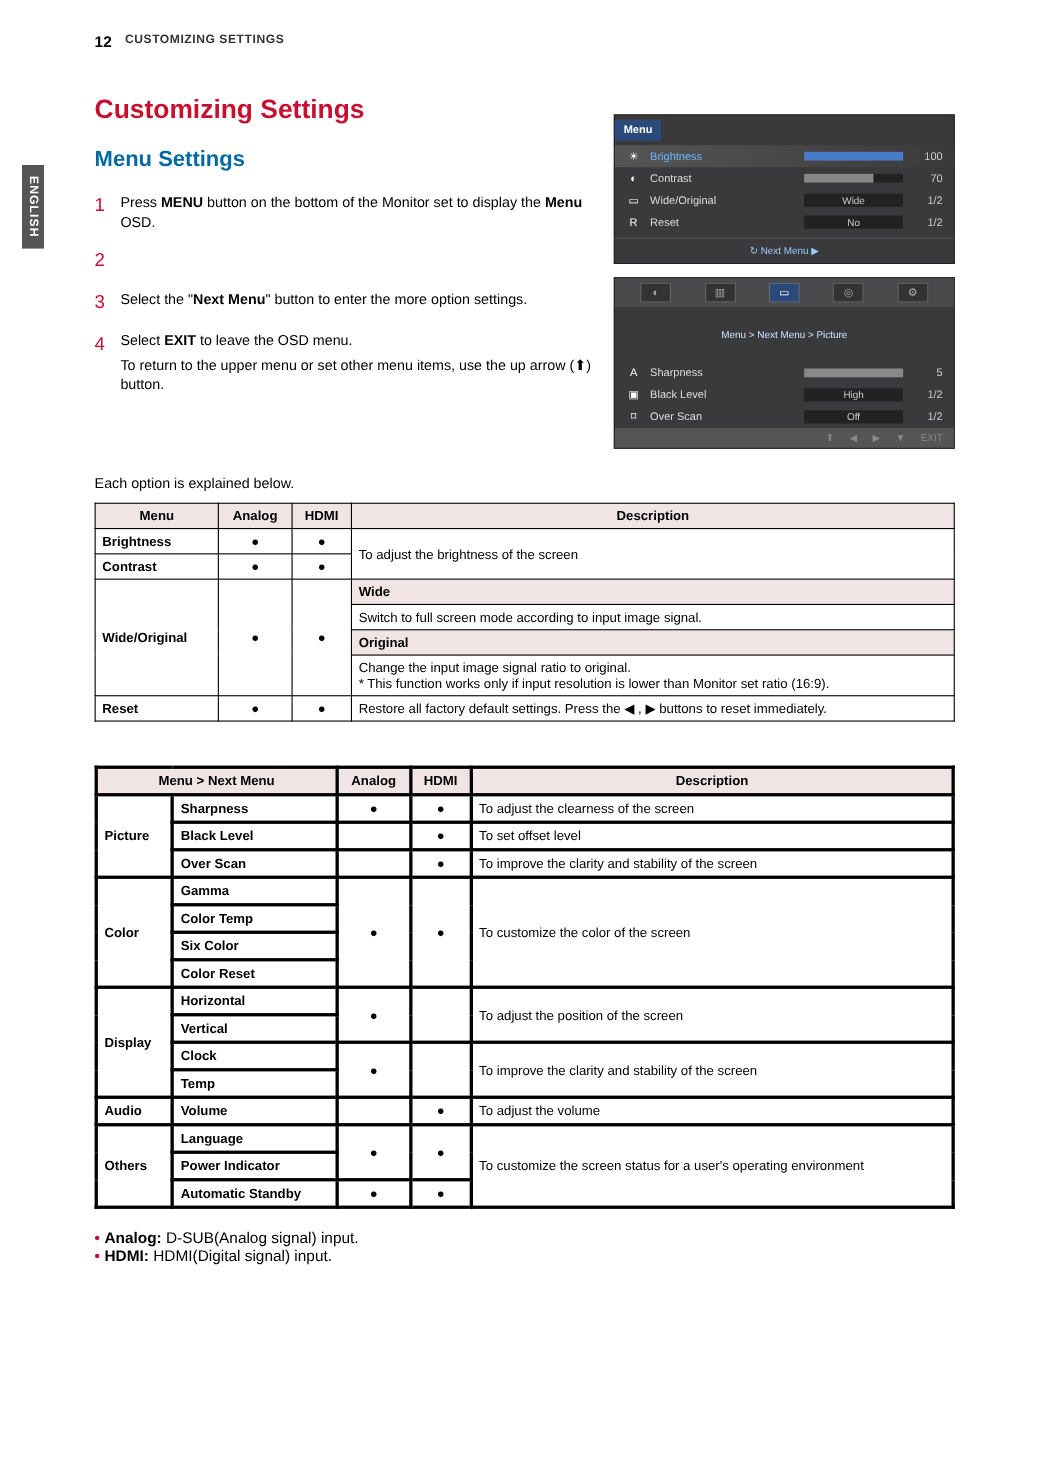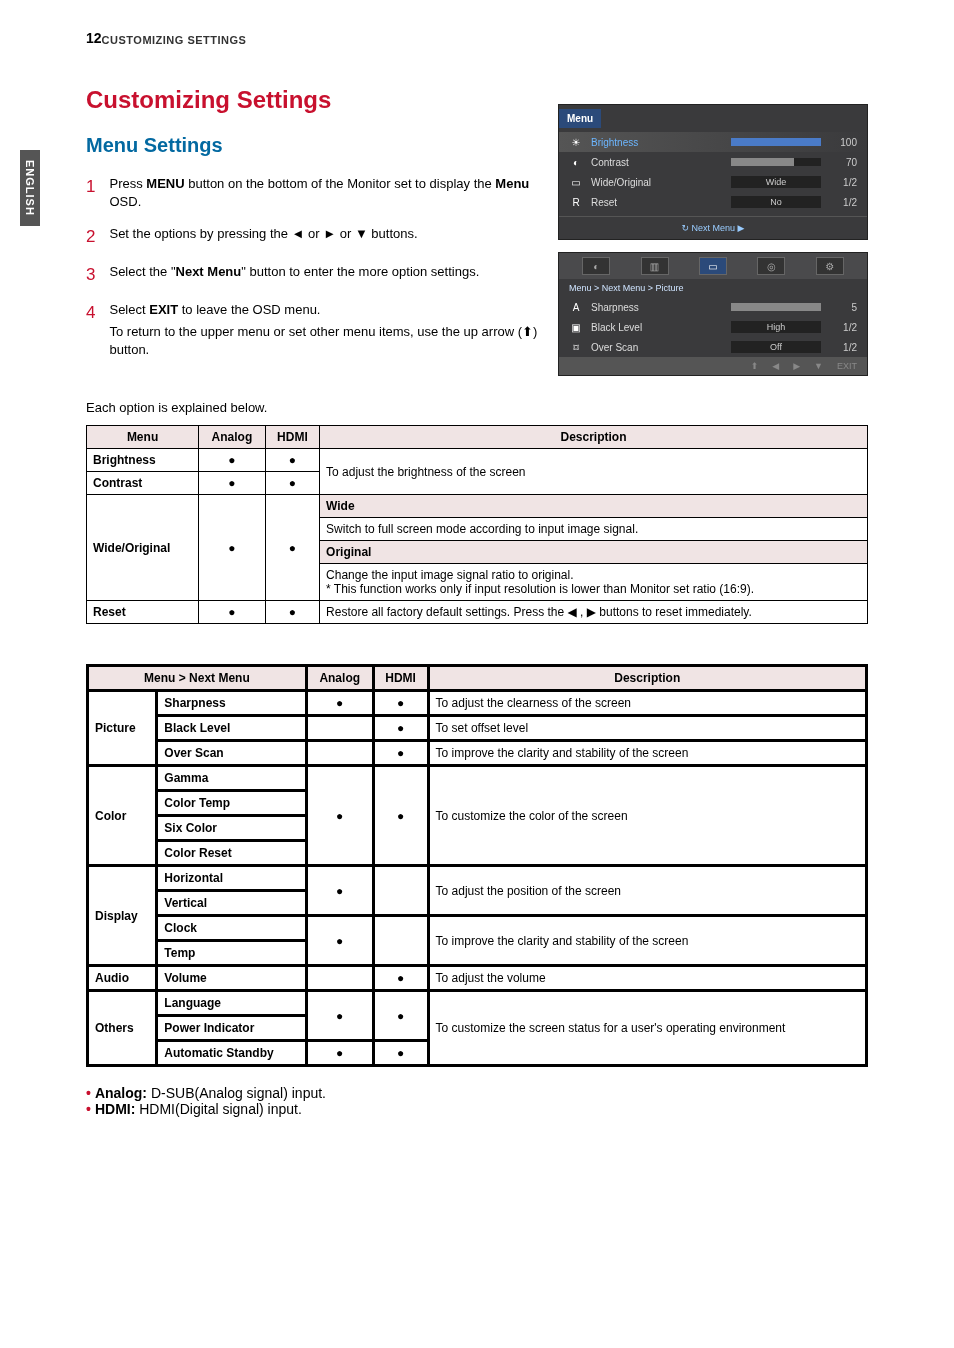--- a/index.html
+++ b/index.html
@@ -1,18 +1,18 @@
 <!DOCTYPE html>
 <html><head>
 <meta charset="utf-8">
 <style>
   * { box-sizing: border-box; margin: 0; padding: 0; }
   body { font-family: Arial, Helvetica, sans-serif; font-size: 13px; color: #000; background: #fff; width: 954px; }
   .page { padding: 30px 86px 40px 86px; position: relative; }
-  .page-header { display: flex; align-items: flex-end; margin-bottom: 40px; }
+  .page-header { display: flex; align-items: flex-start; gap: 12px; margin-bottom: 40px; }
   .page-number { font-size: 14px; font-weight: bold; }
   .header-title { font-size: 11px; letter-spacing: 0.5px; font-weight: bold; color: #333; }
   .side-tab { position: absolute; left: 20px; top: 150px; background: #555; color: #fff; writing-mode: vertical-rl; text-orientation: mixed; font-size: 11px; font-weight: bold; padding: 10px 4px; letter-spacing: 1px; }
   .side-tab span { display: inline-block; transform: rotate(0deg); }
 
   h1 { color: #c8102e; font-size: 24px; font-weight: bold; margin-bottom: 20px; }
   h2 { color: #0369a1; font-size: 20px; font-weight: bold; margin-bottom: 18px; }
 
   .top-flex { display: flex; gap: 20px; }
   .instructions { flex: 1; }
@@ -33,21 +33,21 @@
   .osd-label.hl { color: #6cb6ff; }
   .osd-bar { width: 90px; height: 8px; background: #222; position: relative; }
   .osd-bar-fill { height: 100%; background: #888; }
   .osd-bar-fill.blue { background: #4a7bc8; }
   .osd-box { width: 90px; height: 12px; background: #222; color: #ccc; text-align: center; font-size: 9px; line-height: 12px; }
   .osd-val { width: 28px; text-align: right; color: #ccc; }
   .osd-nav { display: flex; justify-content: center; align-items: center; gap: 6px; padding: 6px 0; color: #9cf; font-size: 9px; border-top: 1px solid #555; margin-top: 4px;}
   .osd-tabs { display: flex; justify-content: space-around; padding: 4px 8px; background: #4a4a4c; }
   .osd-tab { width: 28px; height: 18px; background: #333; display: flex; align-items: center; justify-content: center; font-size: 10px; color: #aaa; border:1px solid #666; }
   .osd-tab.active { background: #2b4a7a; color: #fff; }
-  .osd-breadcrumb { padding: 4px 10px; font-size: 9px; color: #cfe4ff; }
+  .osd-breadcrumb { padding: 20px 10px; font-size: 9px; color: #cfe4ff; text-align: center; }
   .osd-bot-nav { display: flex; justify-content: flex-end; gap: 14px; padding: 4px 10px; color: #888; font-size: 9px; background:#555; }
 
   .explain { margin: 24px 0 10px; font-size: 13px; }
 
   table.t1 { width: 100%; border-collapse: collapse; font-size: 12px; margin-bottom: 40px; }
   table.t1 th, table.t1 td { border: 1px solid #000; padding: 4px 6px; vertical-align: middle; }
   table.t1 th { background: #f0e4e4; font-weight: bold; text-align: center; }
   .sub-head { background: #f0e4e4; font-weight: bold; }
   .dot { text-align: center; }
   .row-label { font-weight: bold; }
@@ -76,21 +76,20 @@
   <div class="top-flex">
     <div class="instructions">
       <h2>Menu Settings</h2>
       <ol id="steps-list">
           <li>
             <span class="step-num">1</span>
             <div class="step-text">Press <b>MENU</b> button on the bottom of the Monitor set to display the <b>Menu</b> OSD.</div>
           </li>
           <li>
             <span class="step-num">2</span>
-            <div class="step-text">Set the options by pressing the ◄ or ► or ▼ buttons.</div>
           </li>
           <li>
             <span class="step-num">3</span>
             <div class="step-text">Select the "<b>Next Menu</b>" button to enter the more option settings.</div>
           </li>
           <li>
             <span class="step-num">4</span>
             <div class="step-text">Select <b>EXIT</b> to leave the OSD menu.<div class="sub-line">To return to the upper menu or set other menu items, use the up arrow (⬆) button.</div></div>
           </li>
         </ol>

